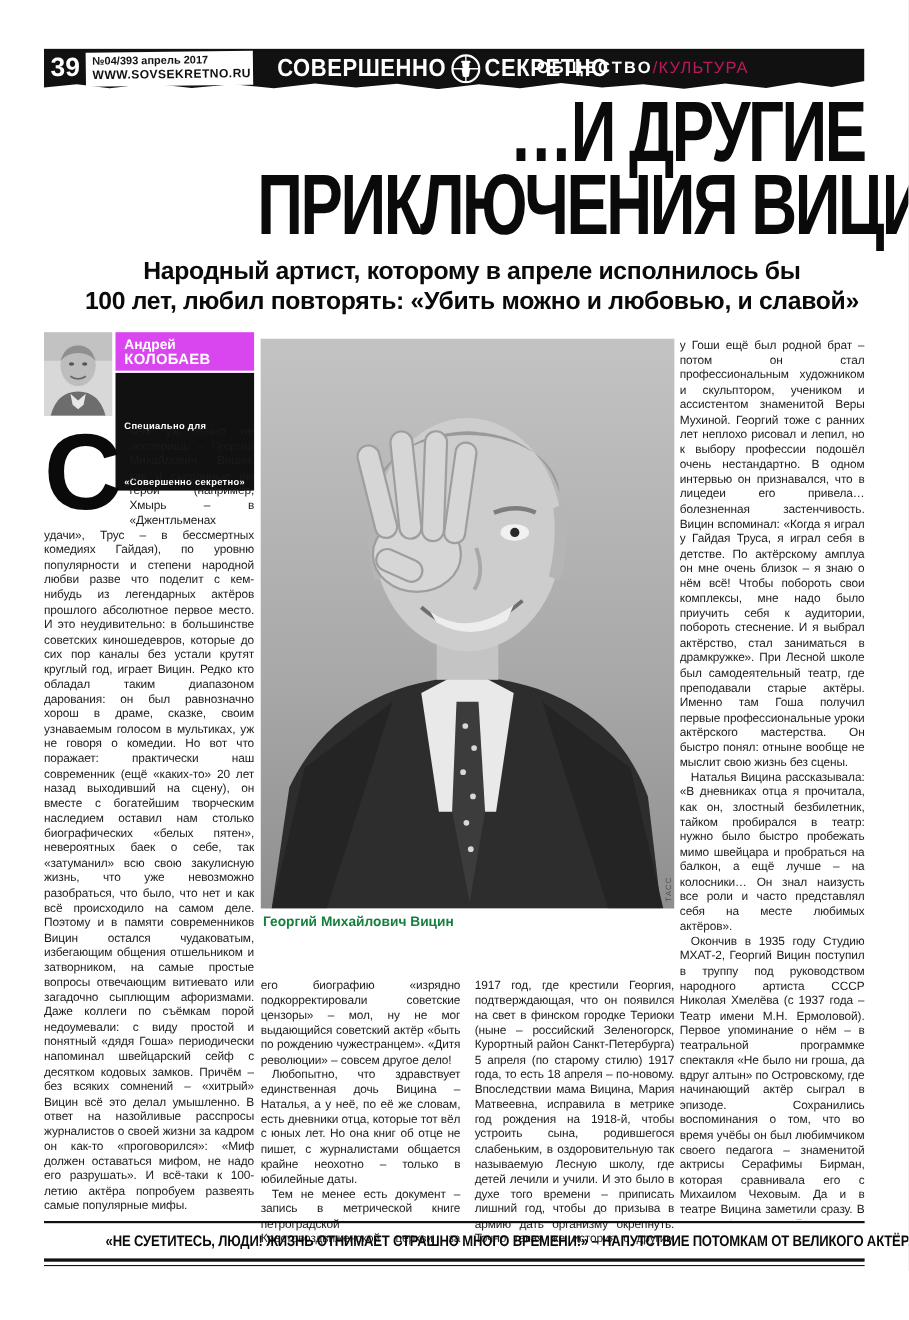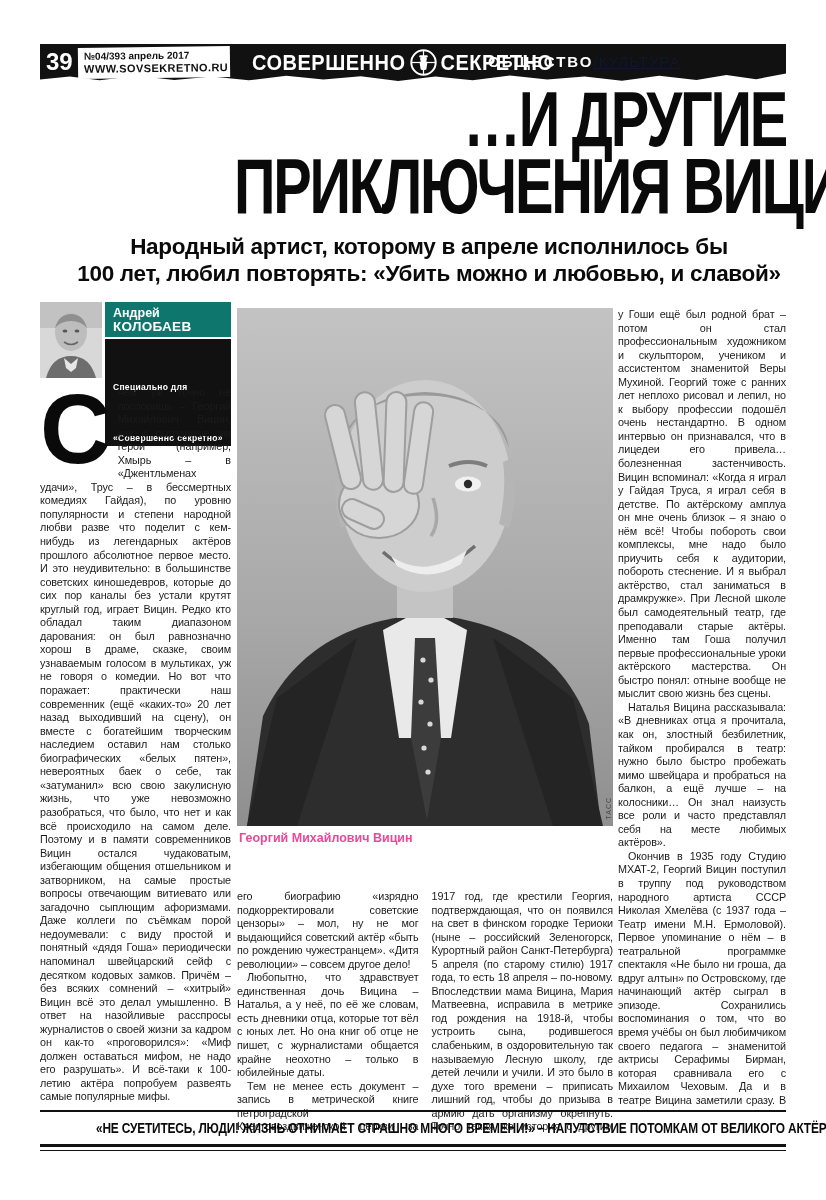--- a/index.html
+++ b/index.html
@@ -18,47 +18,47 @@
     position:absolute;left:78px;top:47px;width:152px;height:31px;background:#fff;
     transform:rotate(-0.7deg);padding:2px 6px;box-sizing:border-box;line-height:13px;
   }
   .issue-line1{font-size:10px;font-weight:bold;color:#111;white-space:nowrap;}
   .issue-line2{font-size:11px;font-weight:bold;color:#111;letter-spacing:.4px;white-space:nowrap;}
   .masthead{position:absolute;left:252px;top:49px;display:flex;align-items:center;gap:3px;color:#fff;}
   .masthead .word{font-size:20px;font-weight:800;letter-spacing:.5px;transform:scaleY(1.12);}
   .emblem{width:27px;height:27px;flex:0 0 auto;margin:0 1px;}
   .section-label{position:absolute;left:488px;top:53px;color:#fff;font-size:15px;white-space:nowrap;}
   .section-label .prim{font-weight:800;letter-spacing:2px;}
-  .section-label .sec{font-weight:400;color:#0f172a;letter-spacing:1px;text-decoration:underline;}
+  .section-label .sec{font-weight:400;color:#be185d;letter-spacing:1px;}
   
   .headline{position:absolute;left:40px;top:86px;width:746px;font-weight:800;color:#0a0a0a;}
   .hl-line{font-size:78px;line-height:67px;letter-spacing:-3px;white-space:nowrap;text-align:right;
     transform:scaleX(.74);transform-origin:100% 50%;transform-box:border-box;}
   .subhead{position:absolute;left:56px;top:233px;width:746px;text-align:center;font-weight:700;
     font-size:22.5px;line-height:27px;letter-spacing:-.3px;color:#0a0a0a;}
   
   .author{position:absolute;left:40px;top:302px;width:191px;height:76px;display:flex;}
   .author-photo{width:62px;height:76px;background:#cfcfcf;flex:0 0 auto;}
   .author-photo svg{display:block;}
   .author-right{flex:1;display:flex;flex-direction:column;margin-left:3px;}
-  .author-name{background:#0f766e;color:#fff;padding:4px 8px 3px;line-height:14px;}
+  .author-name{background:#d946ef;color:#fff;padding:4px 8px 3px;line-height:14px;}
   .author-first{font-size:12.5px;font-weight:700;}
   .author-last{font-size:13.5px;font-weight:800;letter-spacing:.3px;}
   .author-tag{background:#111;color:#fff;padding:3px 8px;flex:1;line-height:10.5px;margin-top:2px;}
   .author-tag div{font-size:8.5px;font-weight:700;letter-spacing:.3px;margin-top:40px;}
   
   .bodytext p{margin:0;text-align:justify;font-size:10.8px;line-height:13.55px;letter-spacing:-.1px;}
   .bodytext p.ind{text-indent:10px;}
   .col-left{position:absolute;left:40px;top:386px;width:191px;height:722px;overflow:hidden;}
   .dropcap{float:left;font-size:98px;line-height:78px;font-weight:700;padding:4px 7px 0 0;color:#0a0a0a;}
   .photo{position:absolute;left:237px;top:308px;width:376px;height:518px;background:#b5b5b5;overflow:hidden;}
   .photo svg{display:block;}
   .photo-credit{position:absolute;right:1px;bottom:6px;writing-mode:vertical-rl;transform:rotate(180deg);
     font-size:7px;color:#4a4a4a;letter-spacing:1px;}
-  .caption{position:absolute;left:239px;top:831px;width:374px;font-size:12.5px;font-weight:600;color:#ec4899;}
+  .caption{position:absolute;left:239px;top:831px;width:374px;font-size:12.5px;font-weight:600;color:#15803d;}
   .col-mid{position:absolute;left:237px;top:890px;width:376px;height:256px;overflow:hidden;
     column-count:2;column-gap:13px;}
   .col-right{position:absolute;left:618px;top:308px;width:168px;height:801px;overflow:hidden;}
   
   .footer{position:absolute;left:40px;top:1110px;width:746px;}
   .fr-top{border-top:2px solid #111;}
   .footer-text{margin:8px 0;text-align:center;font-size:14px;font-weight:700;letter-spacing:-.2px;
     white-space:nowrap;transform:scaleX(.85);transform-origin:50% 50%;color:#0a0a0a;}
   .fr-b1{border-top:3px solid #111;}
   .fr-b2{border-top:1px solid #111;margin-top:3px;}

